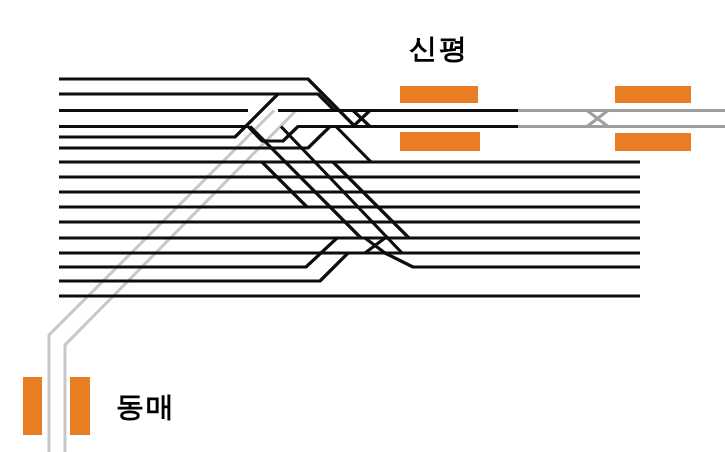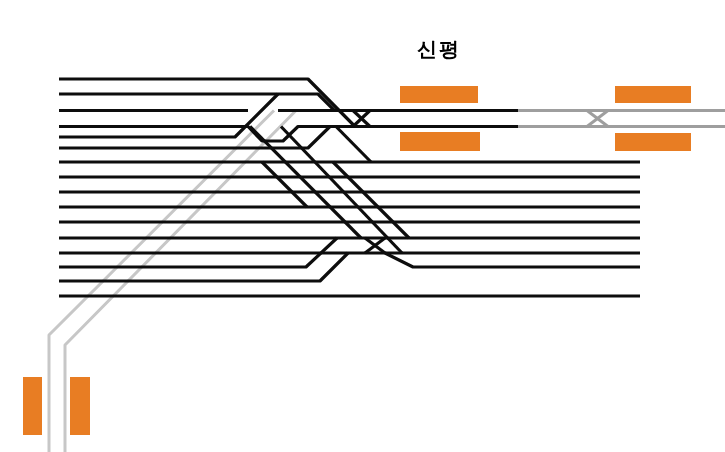--- a/index.html
+++ b/index.html
@@ -7,21 +7,21 @@
     position:relative;
     width:725px;height:452px;
     background:#ffffff;
     overflow:hidden;
     font-family:"DejaVu Sans","Liberation Sans",sans-serif;
   }
   svg.diagram{position:absolute;left:0;top:0;}
   .station-label{
     position:absolute;
     transform:translate(-50%,-50%);
-    font-size:20px;
+    font-size:28px;
     font-weight:600;
     letter-spacing:2px;
     color:#000;
     white-space:nowrap;
     user-select:none;
   }
 </style>
 </head>
 <body>
 
@@ -64,13 +64,14 @@
       <rect x="400" y="132" width="80" height="19" fill="#e87d23"></rect>
       <rect x="615" y="86" width="76" height="17" fill="#e87d23"></rect>
       <rect x="615" y="133" width="76" height="18" fill="#e87d23"></rect>
       <rect x="23" y="377" width="19" height="58" fill="#e87d23"></rect>
       <rect x="70" y="377" width="20" height="58" fill="#e87d23"></rect>
     </svg>
 
   <div class="station-label" id="label-sinpyeong" style="left: 439px; top: 49px; color: rgb(0, 0, 0);">신평</div>
 
 
+  <div class="station-label" id="label-dongmae" style="left: 146px; top: 407px; color: rgb(0, 0, 0);">동매</div>
 </div>
 
 </body></html>

